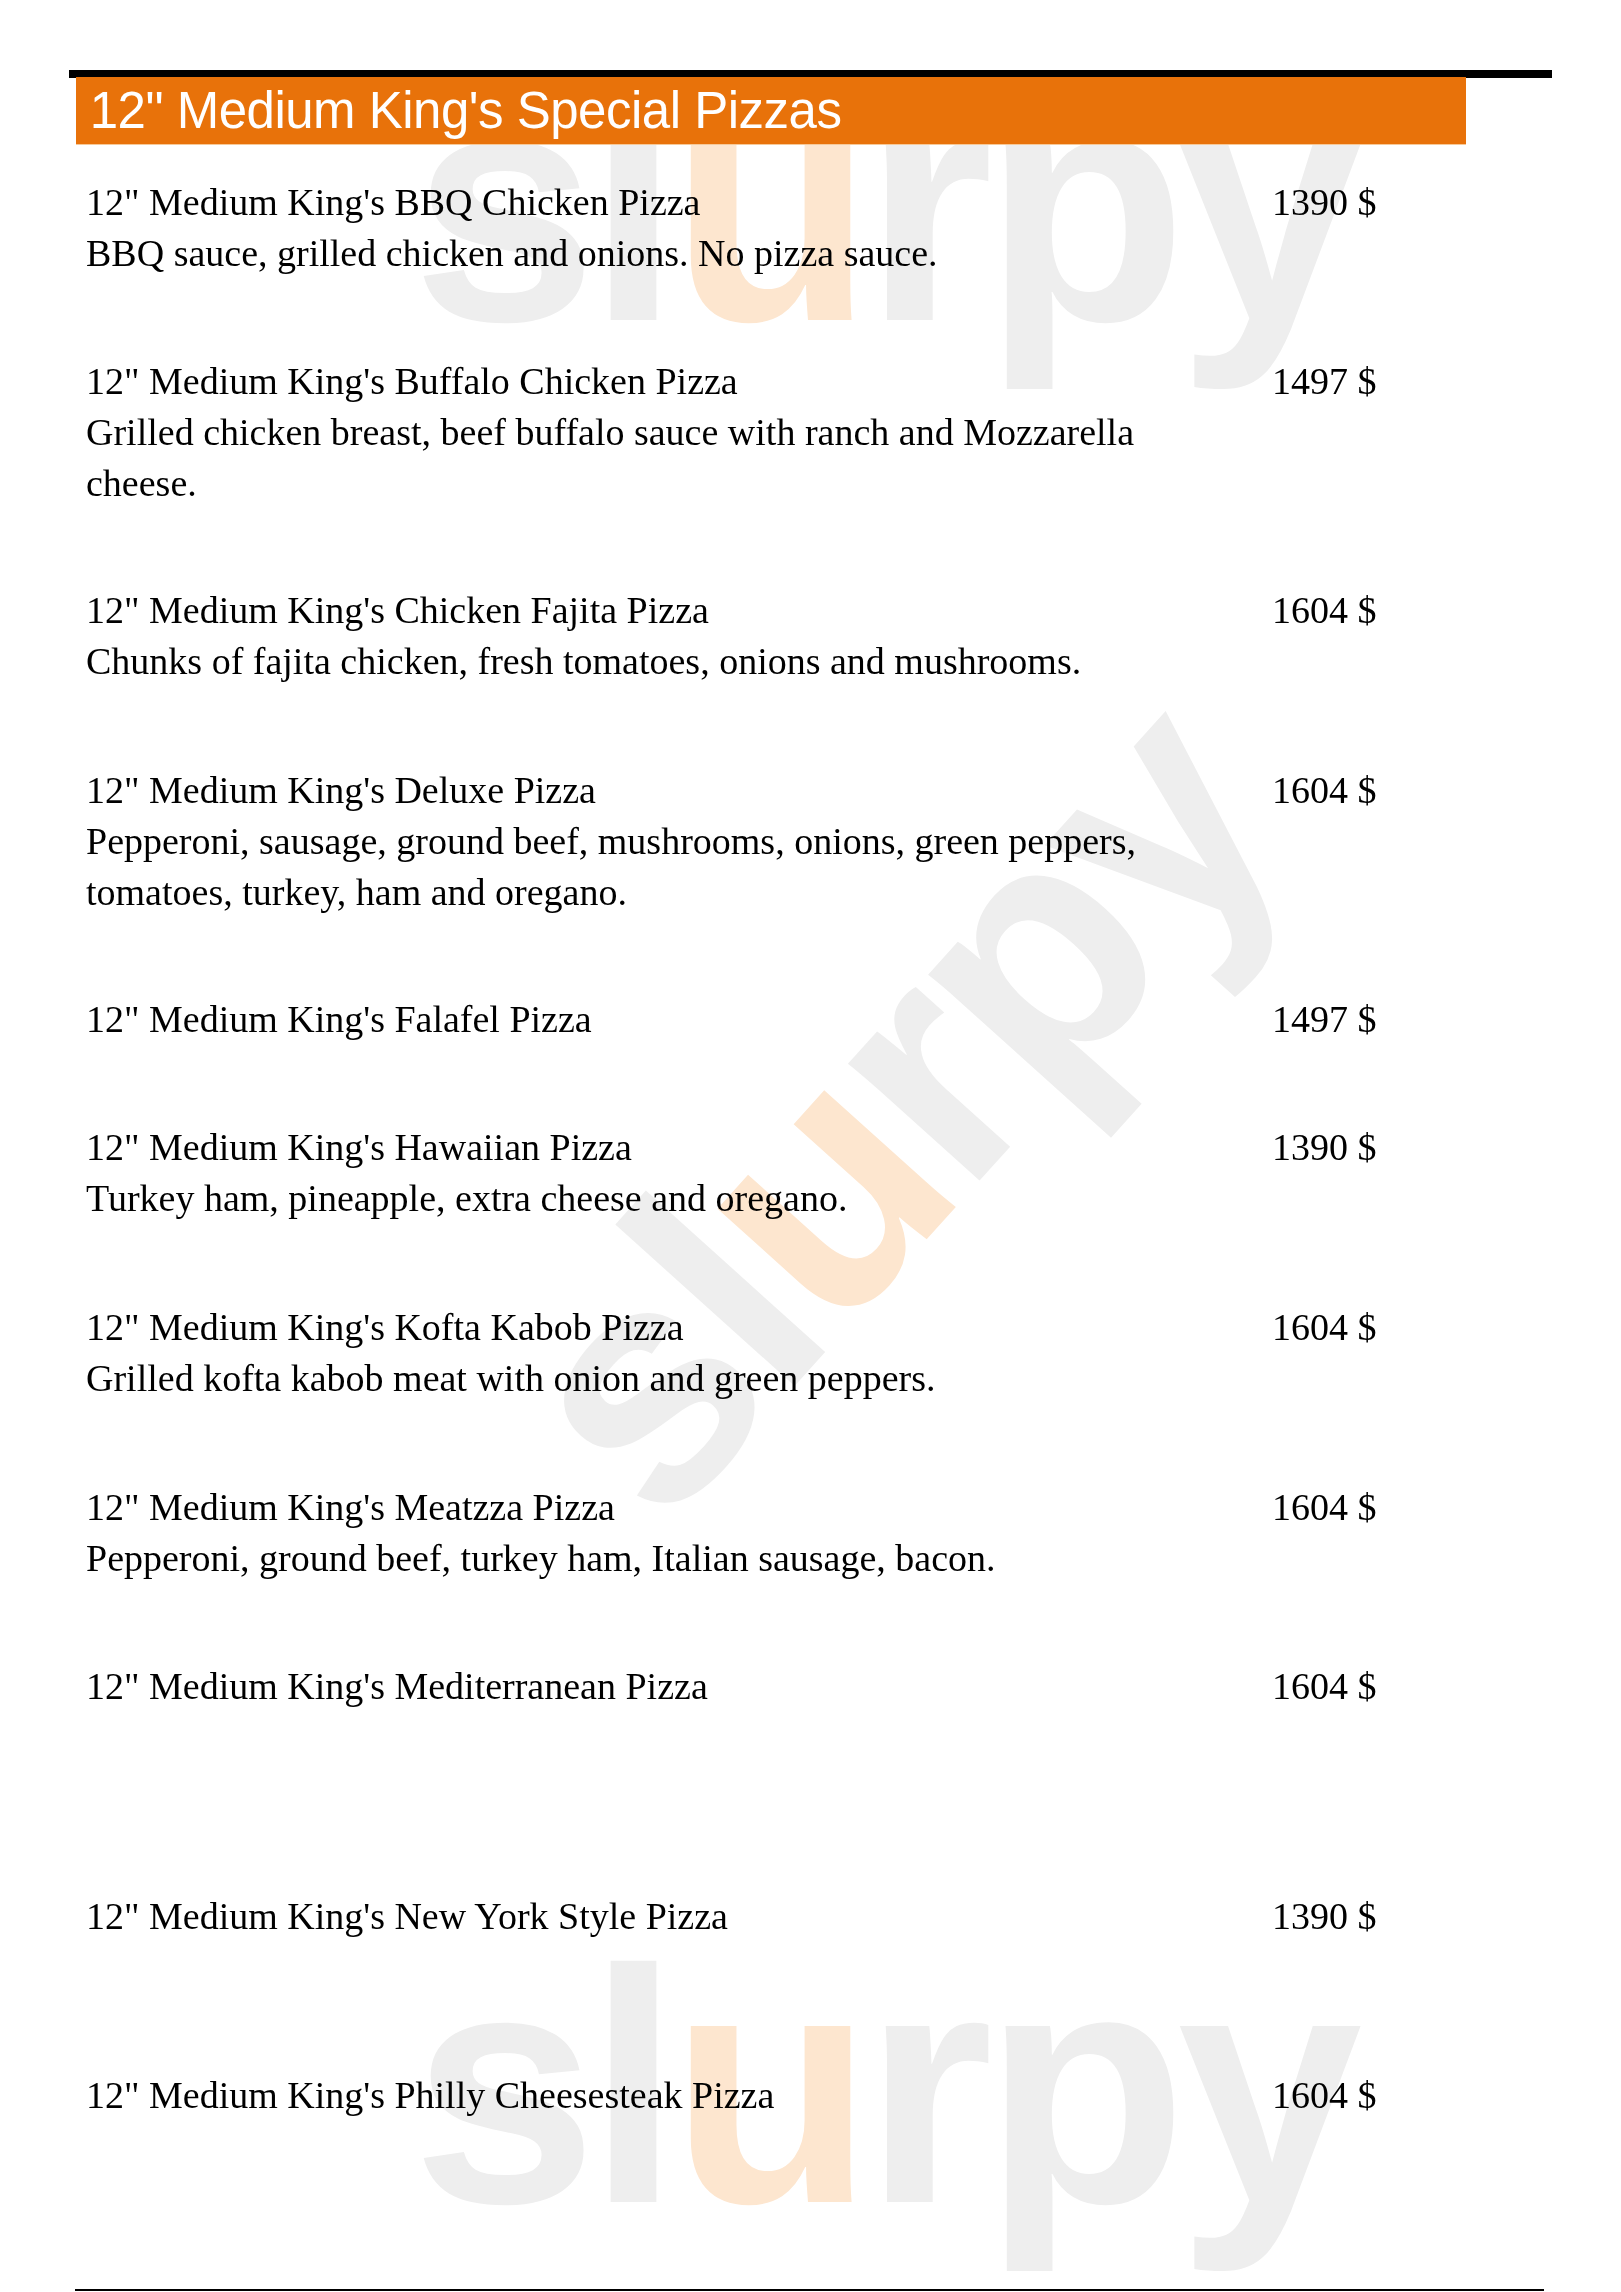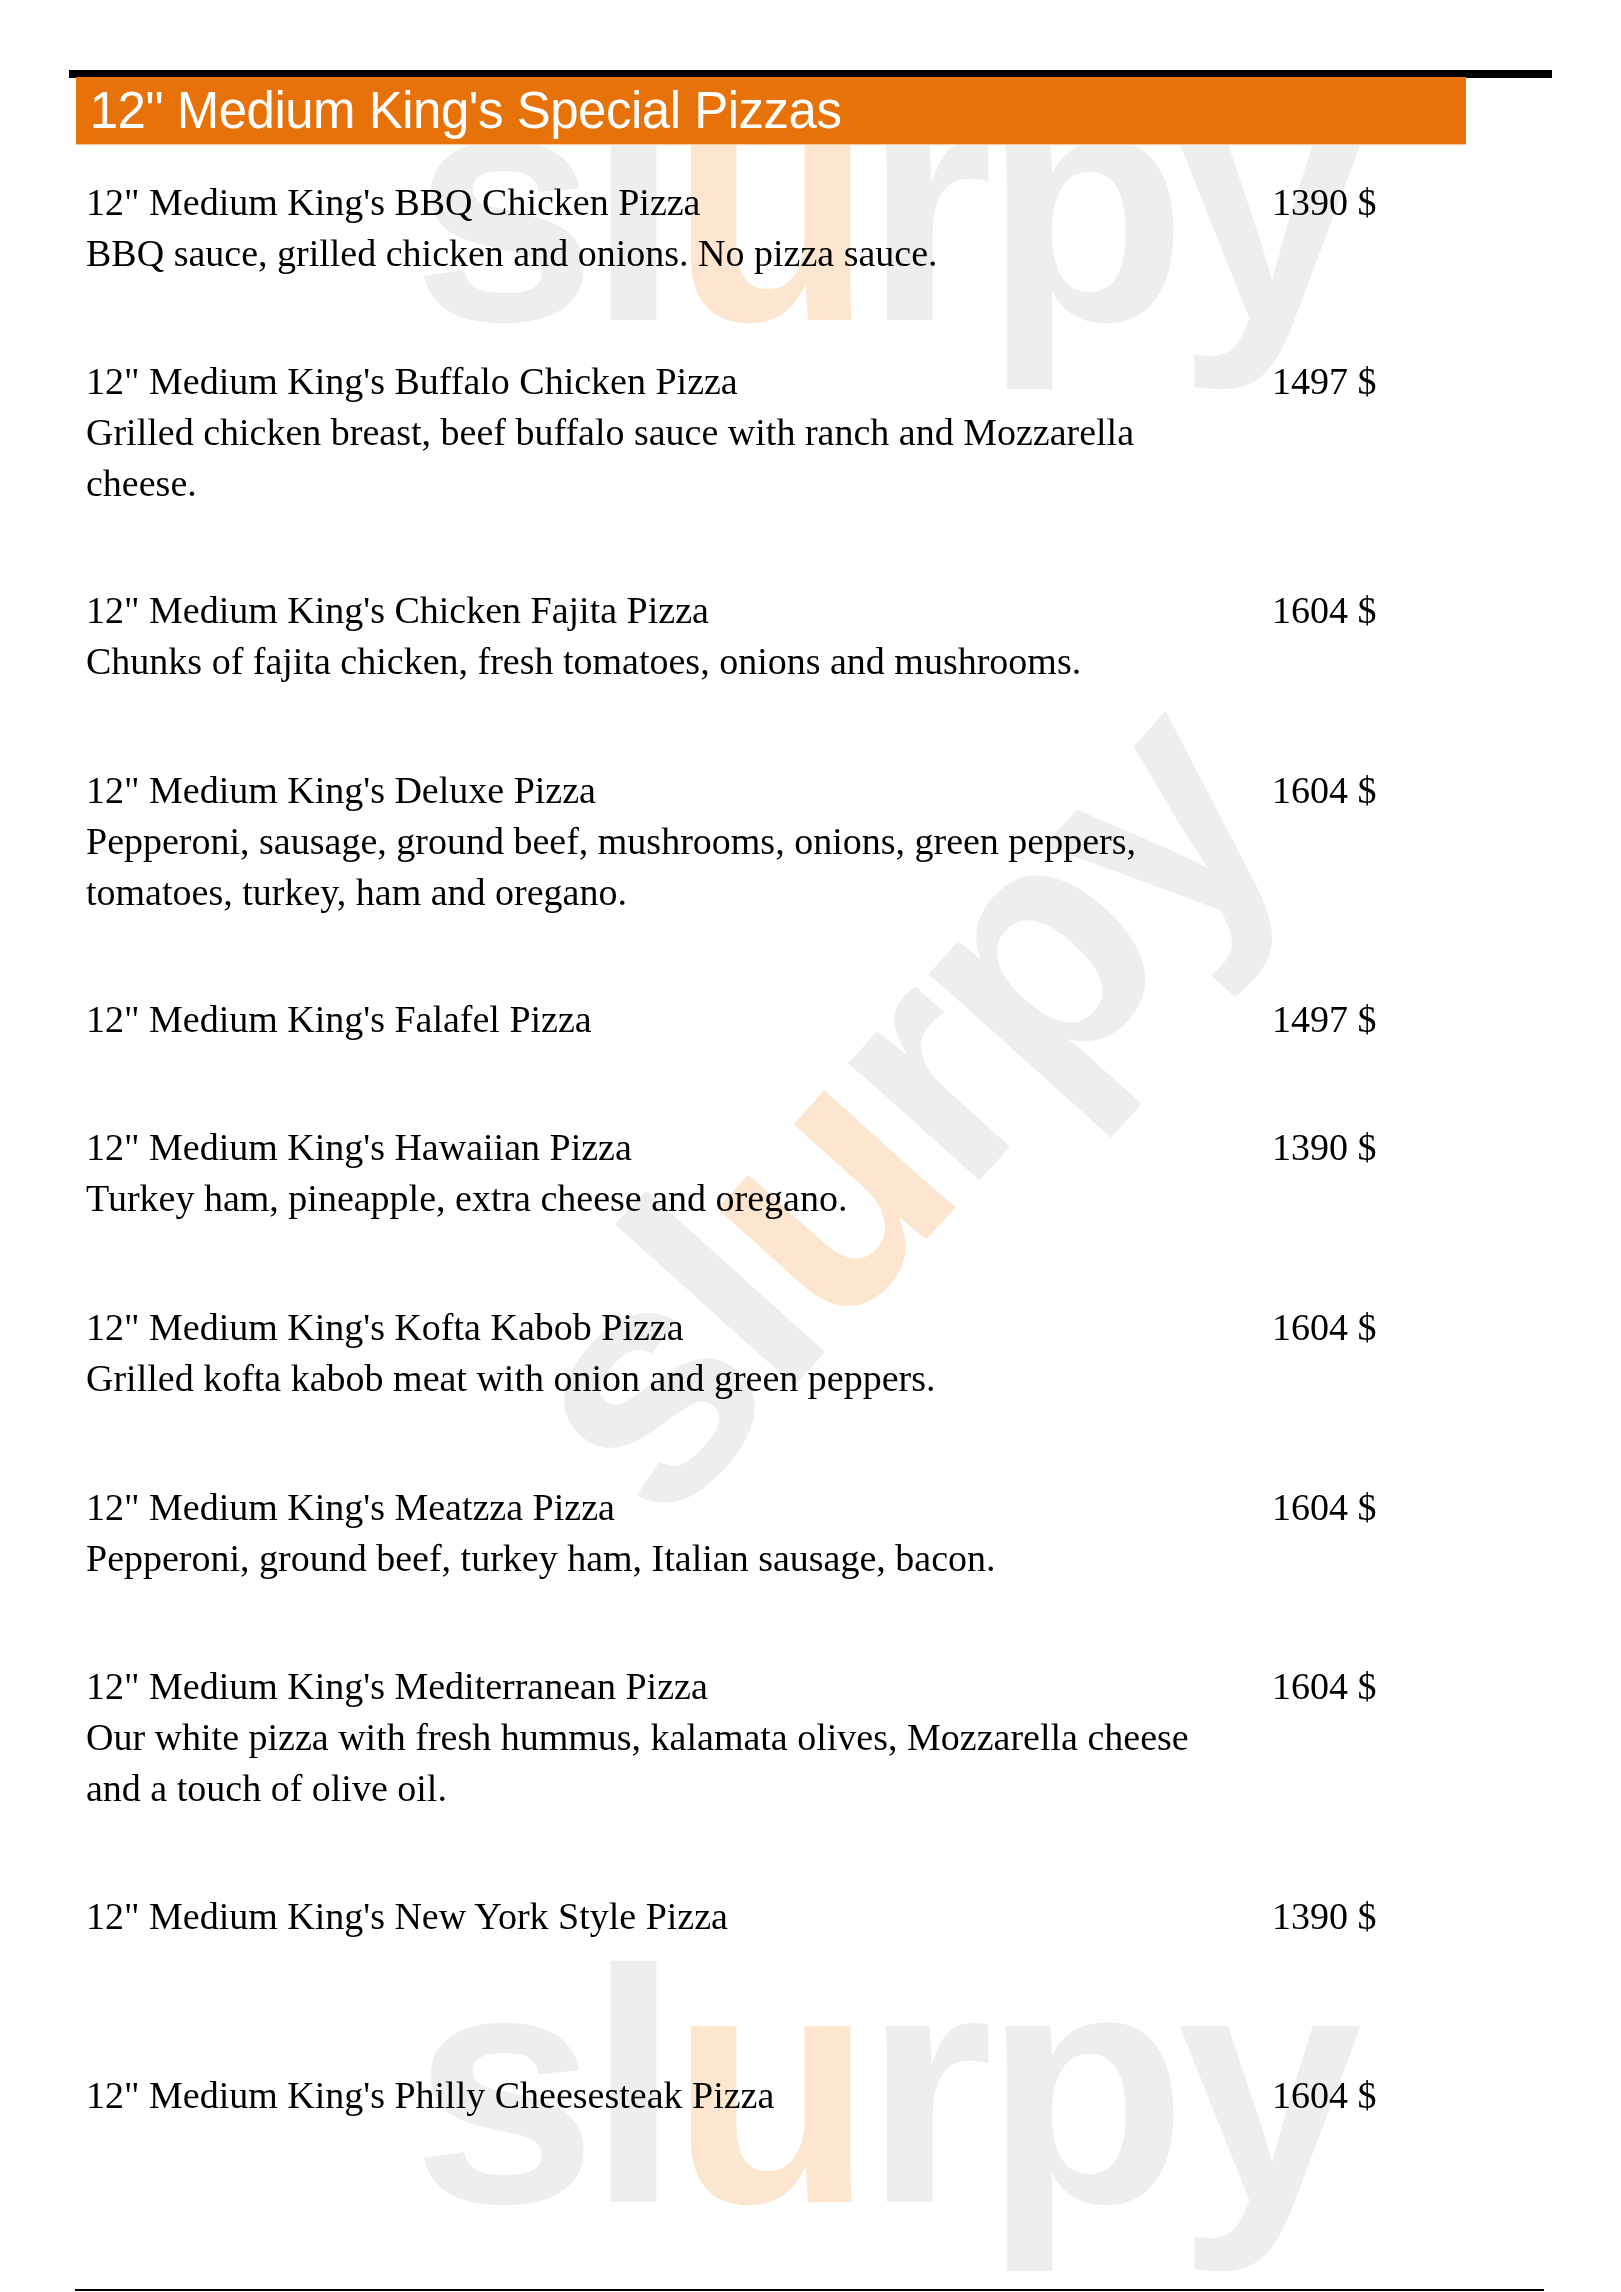--- a/index.html
+++ b/index.html
@@ -87,21 +87,20 @@
     <div class="item-desc">Grilled kofta kabob meat with onion and green peppers.</div>
     <div class="item-price">1604 $</div>
   </div>
   <div class="item" style="top:1482px">
     <div class="item-name">12" Medium King's Meatzza Pizza</div>
     <div class="item-desc">Pepperoni, ground beef, turkey ham, Italian sausage, bacon.</div>
     <div class="item-price">1604 $</div>
   </div>
   <div class="item" style="top:1661px">
     <div class="item-name">12" Medium King's Mediterranean Pizza</div>
-    <div class="item-desc">Our white pizza with fresh hummus, kalamata olives, Mozzarella cheese and a touch of olive oil.</div>
     <div class="item-price">1604 $</div>
   </div>
   <div class="item" style="top:1891px">
     <div class="item-name">12" Medium King's New York Style Pizza</div>
     <div class="item-price">1390 $</div>
   </div>
   <div class="item" style="top:2070px">
     <div class="item-name">12" Medium King's Philly Cheesesteak Pizza</div>
     <div class="item-price">1604 $</div>
   </div>

